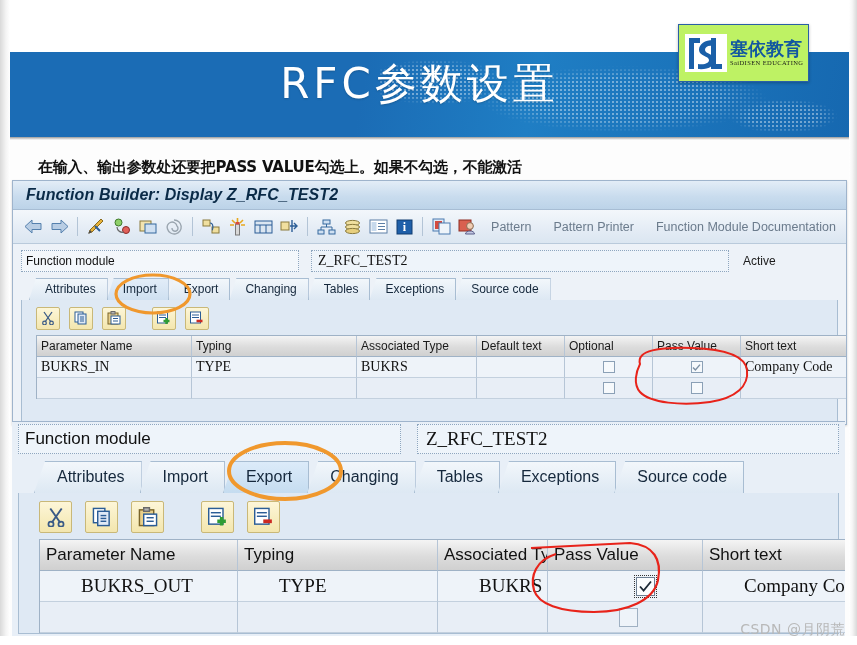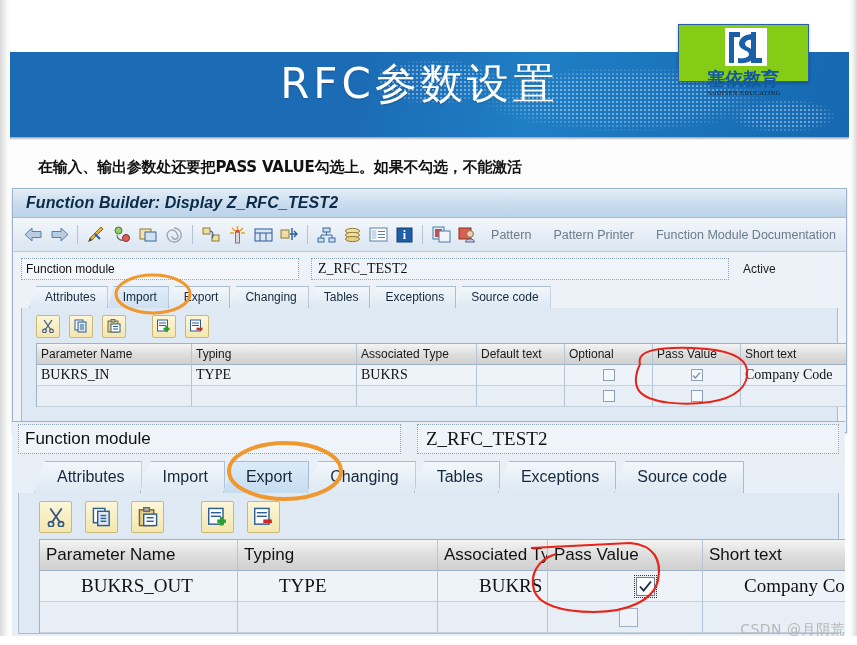--- a/index.html
+++ b/index.html
@@ -55,25 +55,24 @@
     font-size:42px;
     letter-spacing:4px;
     font-family:"DejaVu Sans","Liberation Sans",sans-serif;
     font-weight:400;
     text-shadow:0 1px 2px rgba(0,0,0,.18);
     white-space:nowrap;
   }
   
   .logo{
     position:absolute;left:678px;top:24px;width:129px;height:56px;
-    background:#84cc16;border:1px solid #2a5fa5;
+    background:#bef264;border:1px solid #2a5fa5;
     box-shadow:0 1px 3px rgba(0,0,0,.25);
     display:flex;align-items:center;
     z-index:5;
-    flex-direction:column;
   }
   .logo-mark{
     width:46px;height:44px;margin-left:4px;flex:0 0 auto;
     position:relative;
   }
   .logo-text{
     flex:1 1 auto;display:flex;flex-direction:column;justify-content:center;
     padding-left:1px;
   }
   .logo-cn{
@@ -88,21 +87,21 @@
   
   .caption{
     position:absolute;left:38px;top:158px;
     color:#111;font-size:15px;font-weight:bold;
     font-family:"DejaVu Sans","Liberation Sans",sans-serif;
     white-space:nowrap;
     letter-spacing:-0.2px;
   }
   
   .sap-window{
-    position:absolute;left:12px;top:188px;width:833px;height:243px;
+    position:absolute;left:12px;top:180px;width:833px;height:243px;
     background:#edf2f8;
     border:1px solid #9fb4cc;
     box-shadow:0 1px 2px rgba(0,0,0,.18);
     overflow:hidden;
   }
   .sap-titlebar{
     height:28px;
     background:linear-gradient(to bottom,#e3edf7,#c9dcee 55%,#bcd3e8);
     border-bottom:1px solid #a7bdd4;
     display:flex;align-items:center;

